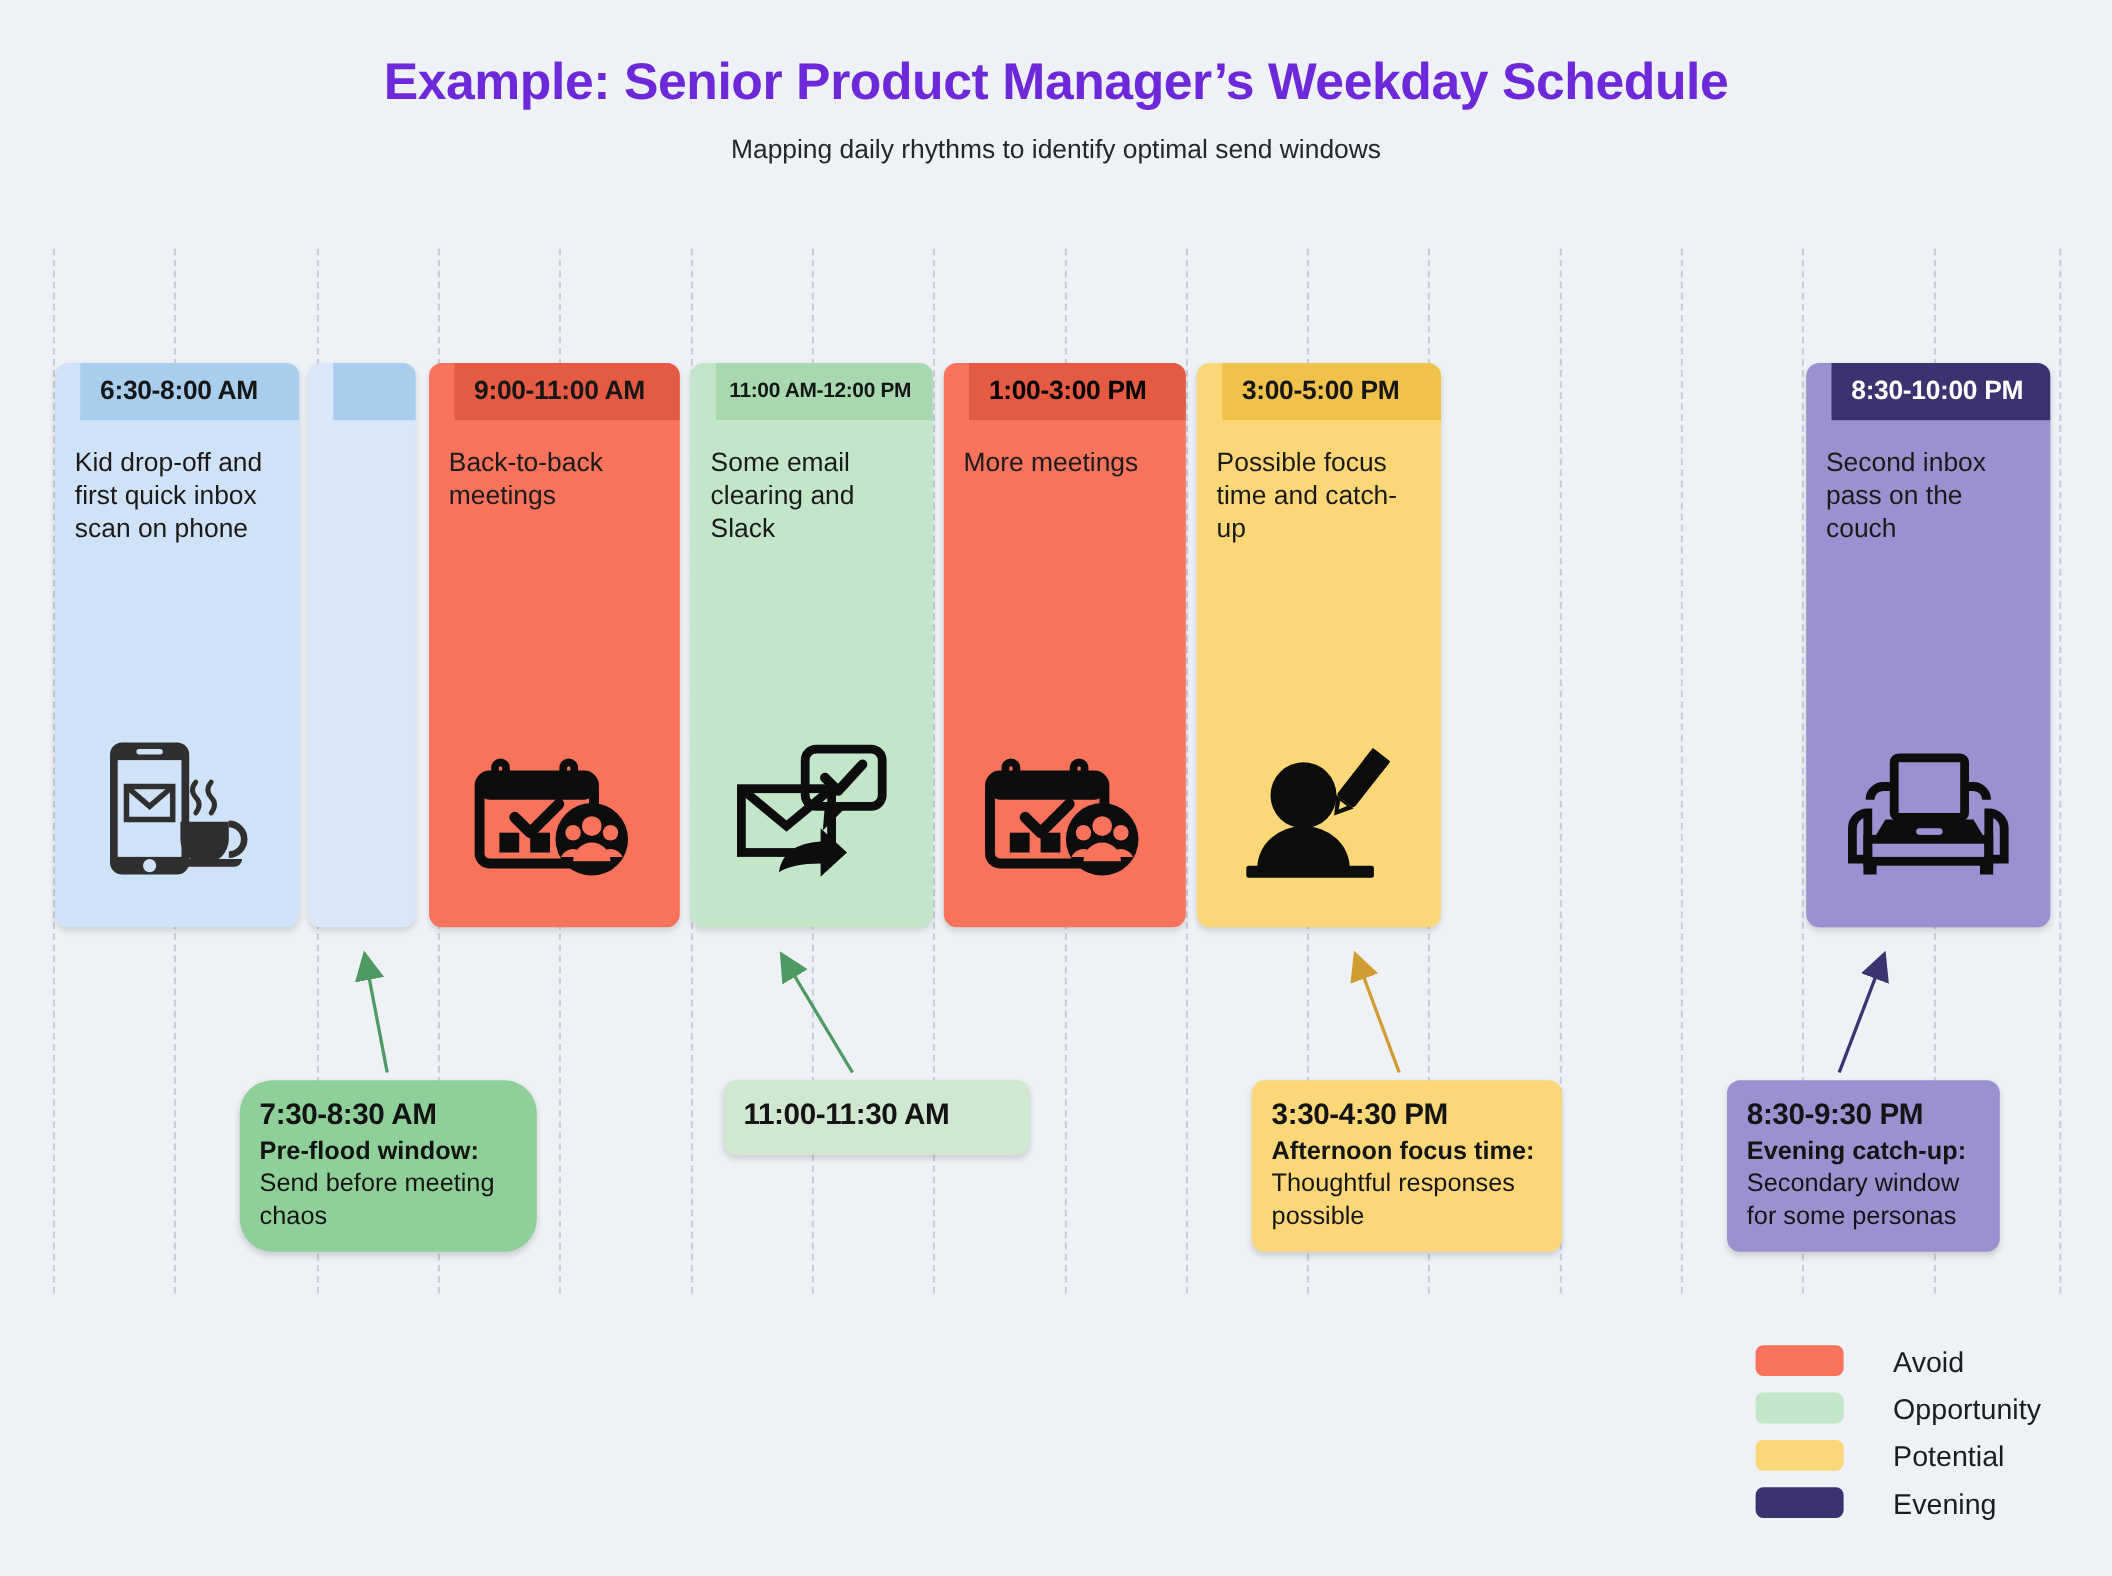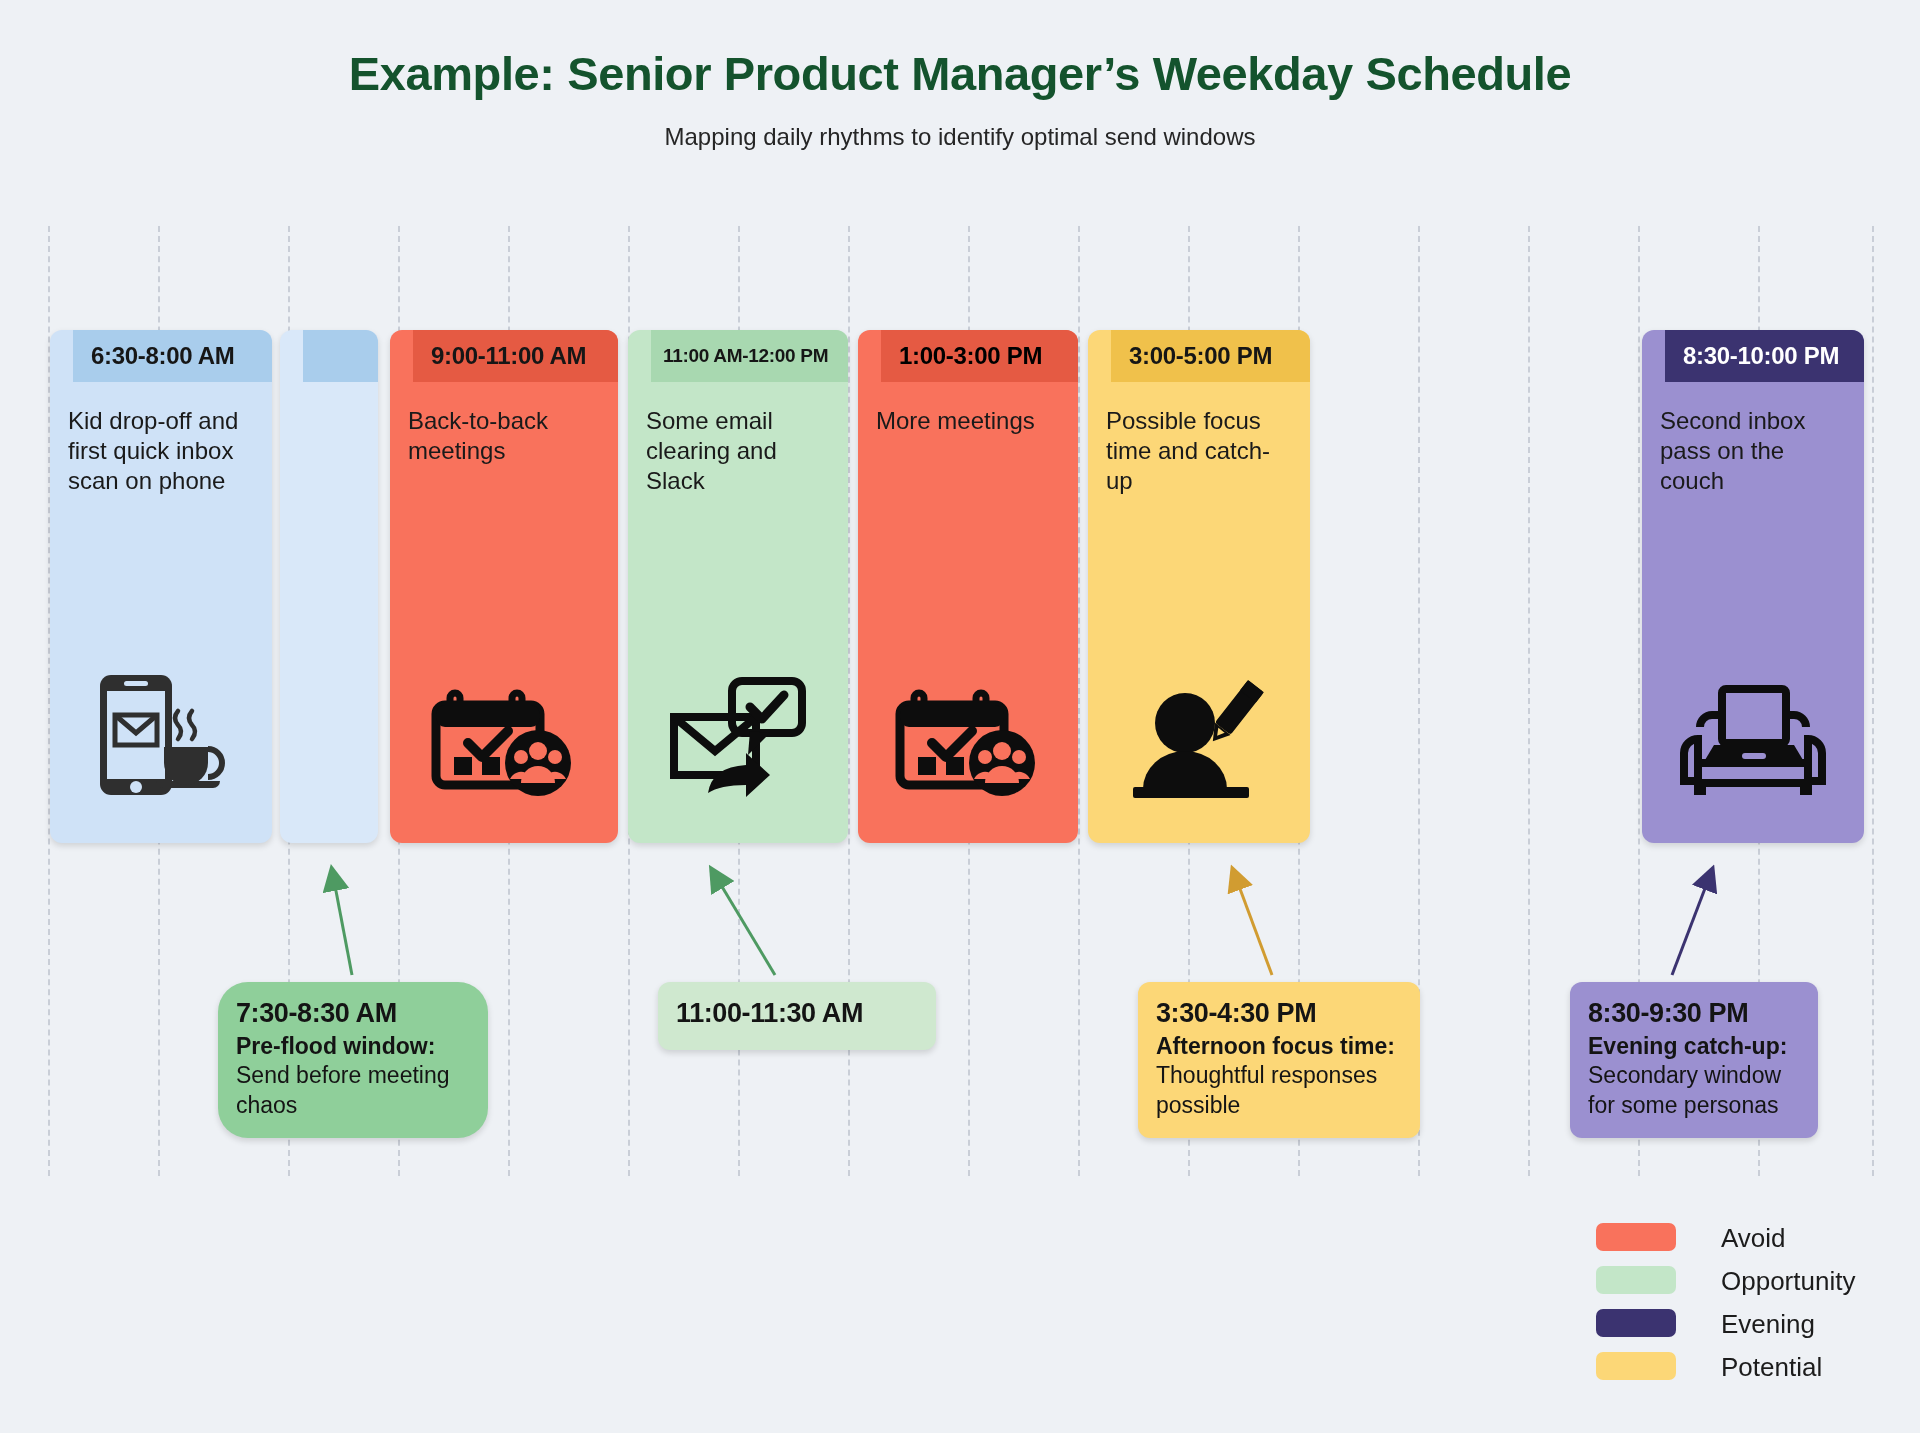--- a/index.html
+++ b/index.html
@@ -20,21 +20,21 @@
   .header {
     position: absolute;
     top: 0; left: 0;
     width: 1920px;
     text-align: center;
     padding-top: 46px;
   }
   .chart-title {
     font-size: 47px;
     font-weight: bold;
-    color: #14532d;
+    color: #6d28d9;
     letter-spacing: -0.4px;
   }
   .chart-subtitle {
     font-size: 24px;
     font-weight: normal;
     color: #262626;
     margin-top: 22px;
   }
 
   
@@ -334,20 +334,20 @@
 <div class="legend">
   <div class="legend-row">
     <div class="legend-swatch" style="background:#f9725c"></div>
     <div class="legend-label">Avoid</div>
   </div>
   <div class="legend-row">
     <div class="legend-swatch" style="background:#c3e6c8"></div>
     <div class="legend-label">Opportunity</div>
   </div>
   <div class="legend-row">
+    <div class="legend-swatch" style="background:#fcd777"></div>
+    <div class="legend-label">Potential</div>
+  </div>
+  <div class="legend-row">
     <div class="legend-swatch" style="background:#3b3370"></div>
     <div class="legend-label">Evening</div>
   </div>
-  <div class="legend-row">
-    <div class="legend-swatch" style="background:#fcd777"></div>
-    <div class="legend-label">Potential</div>
-  </div>
 </div>
 
 </body></html>

